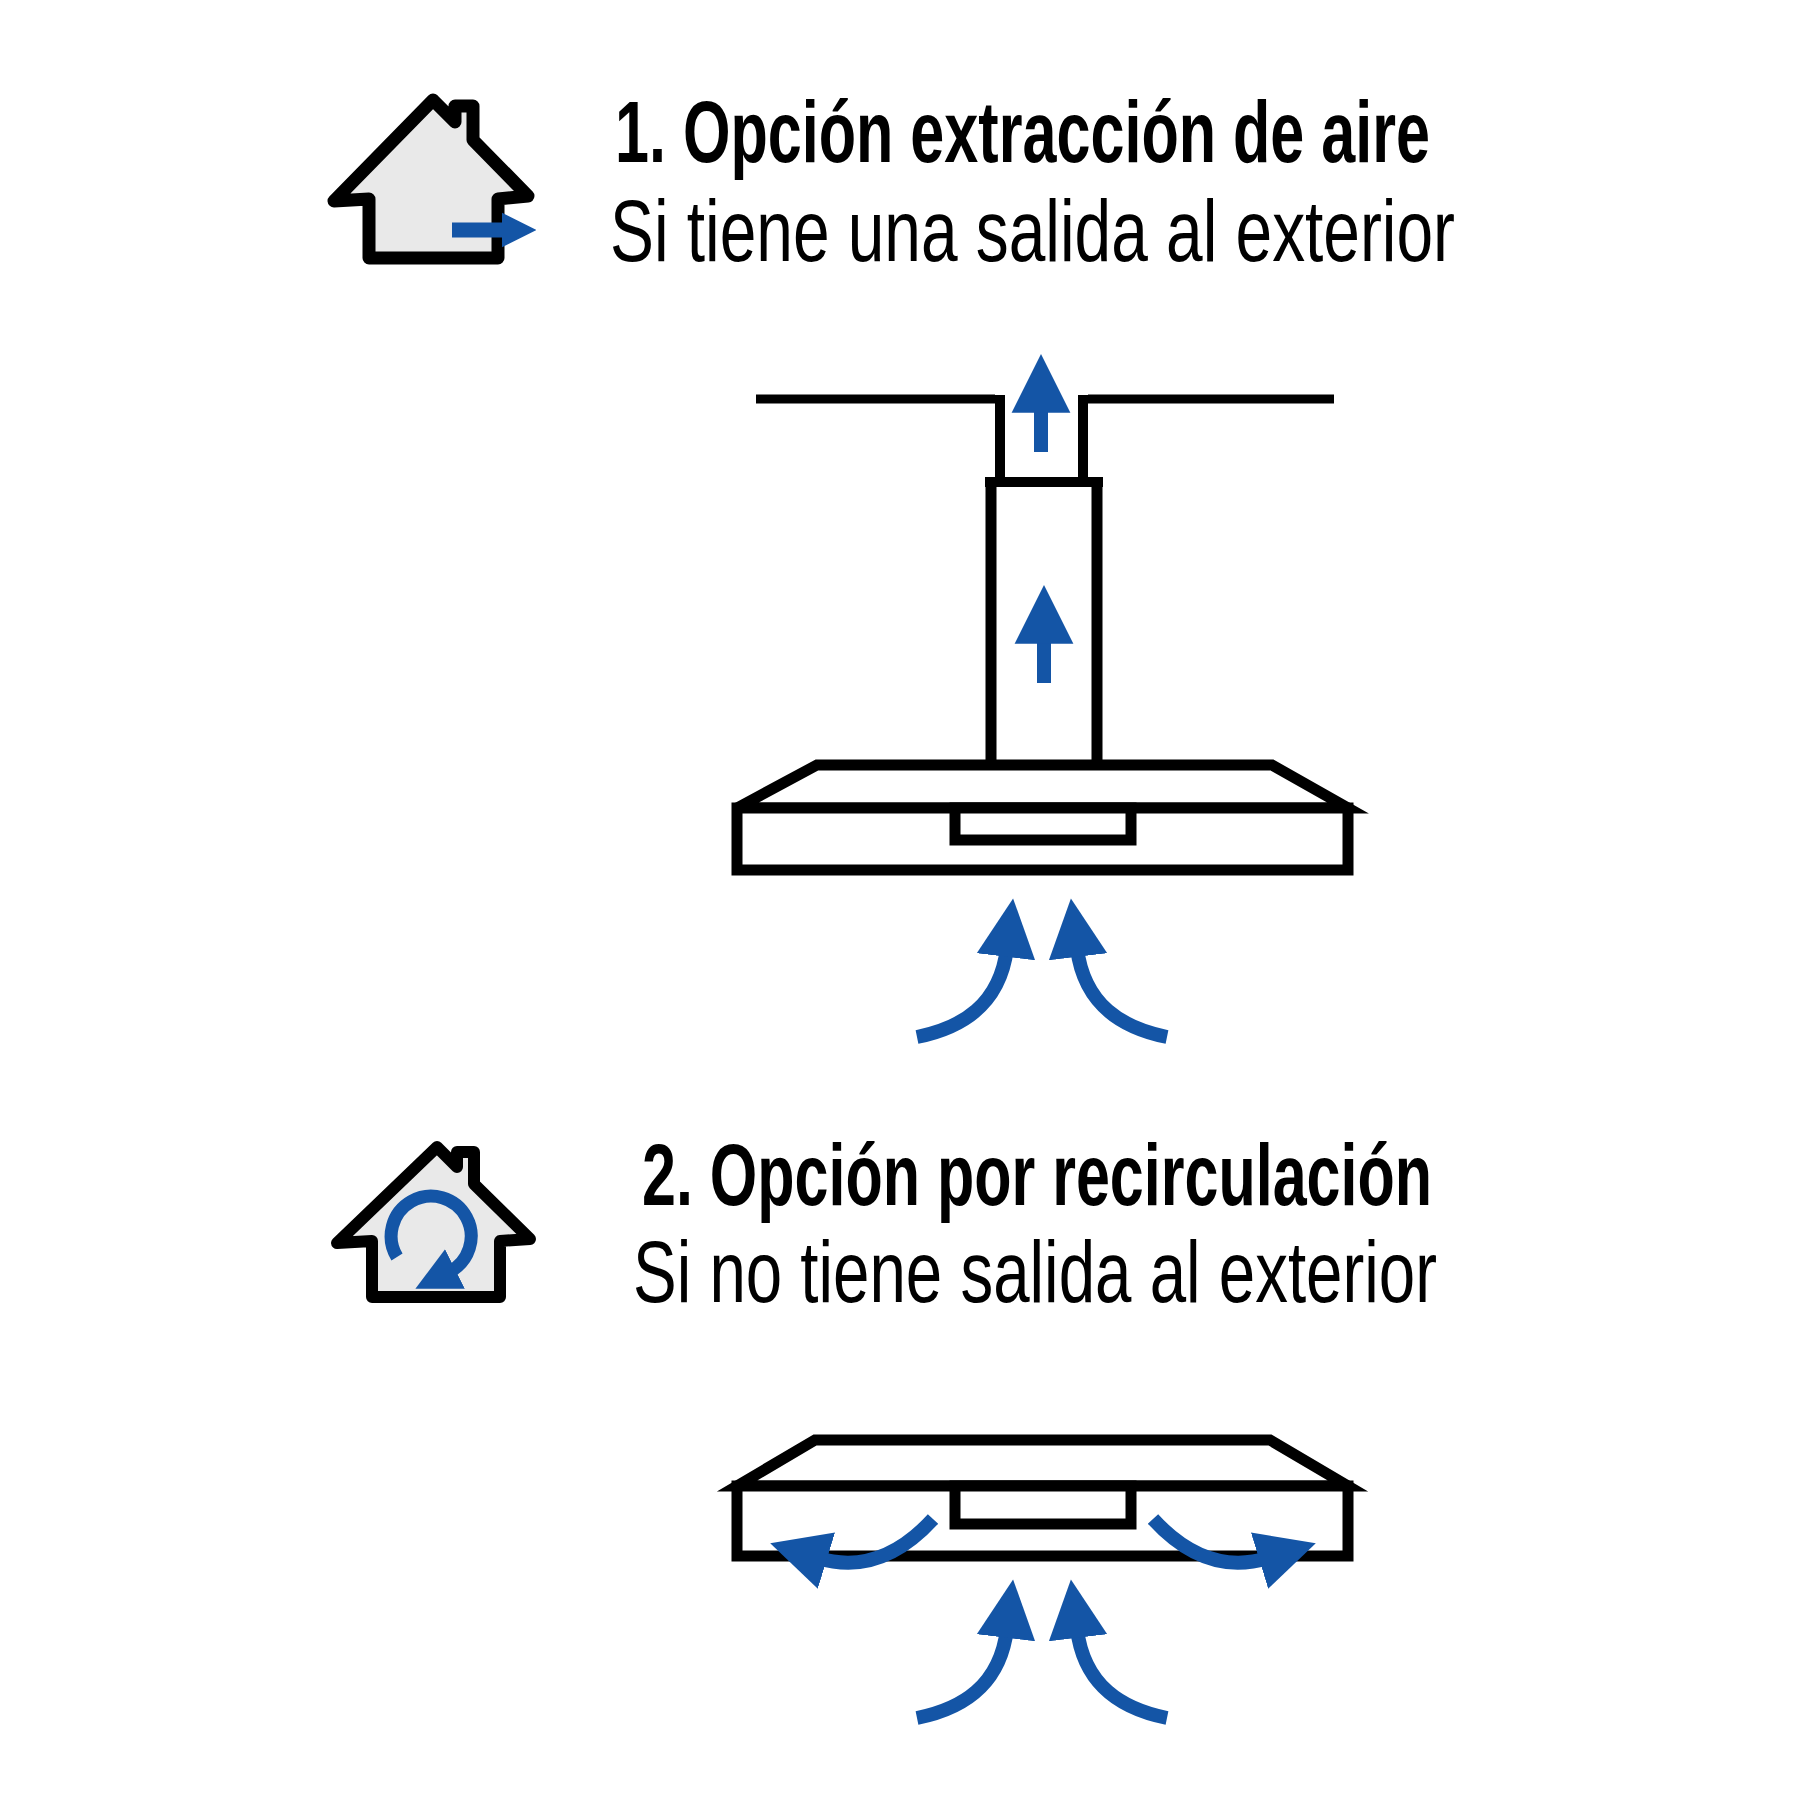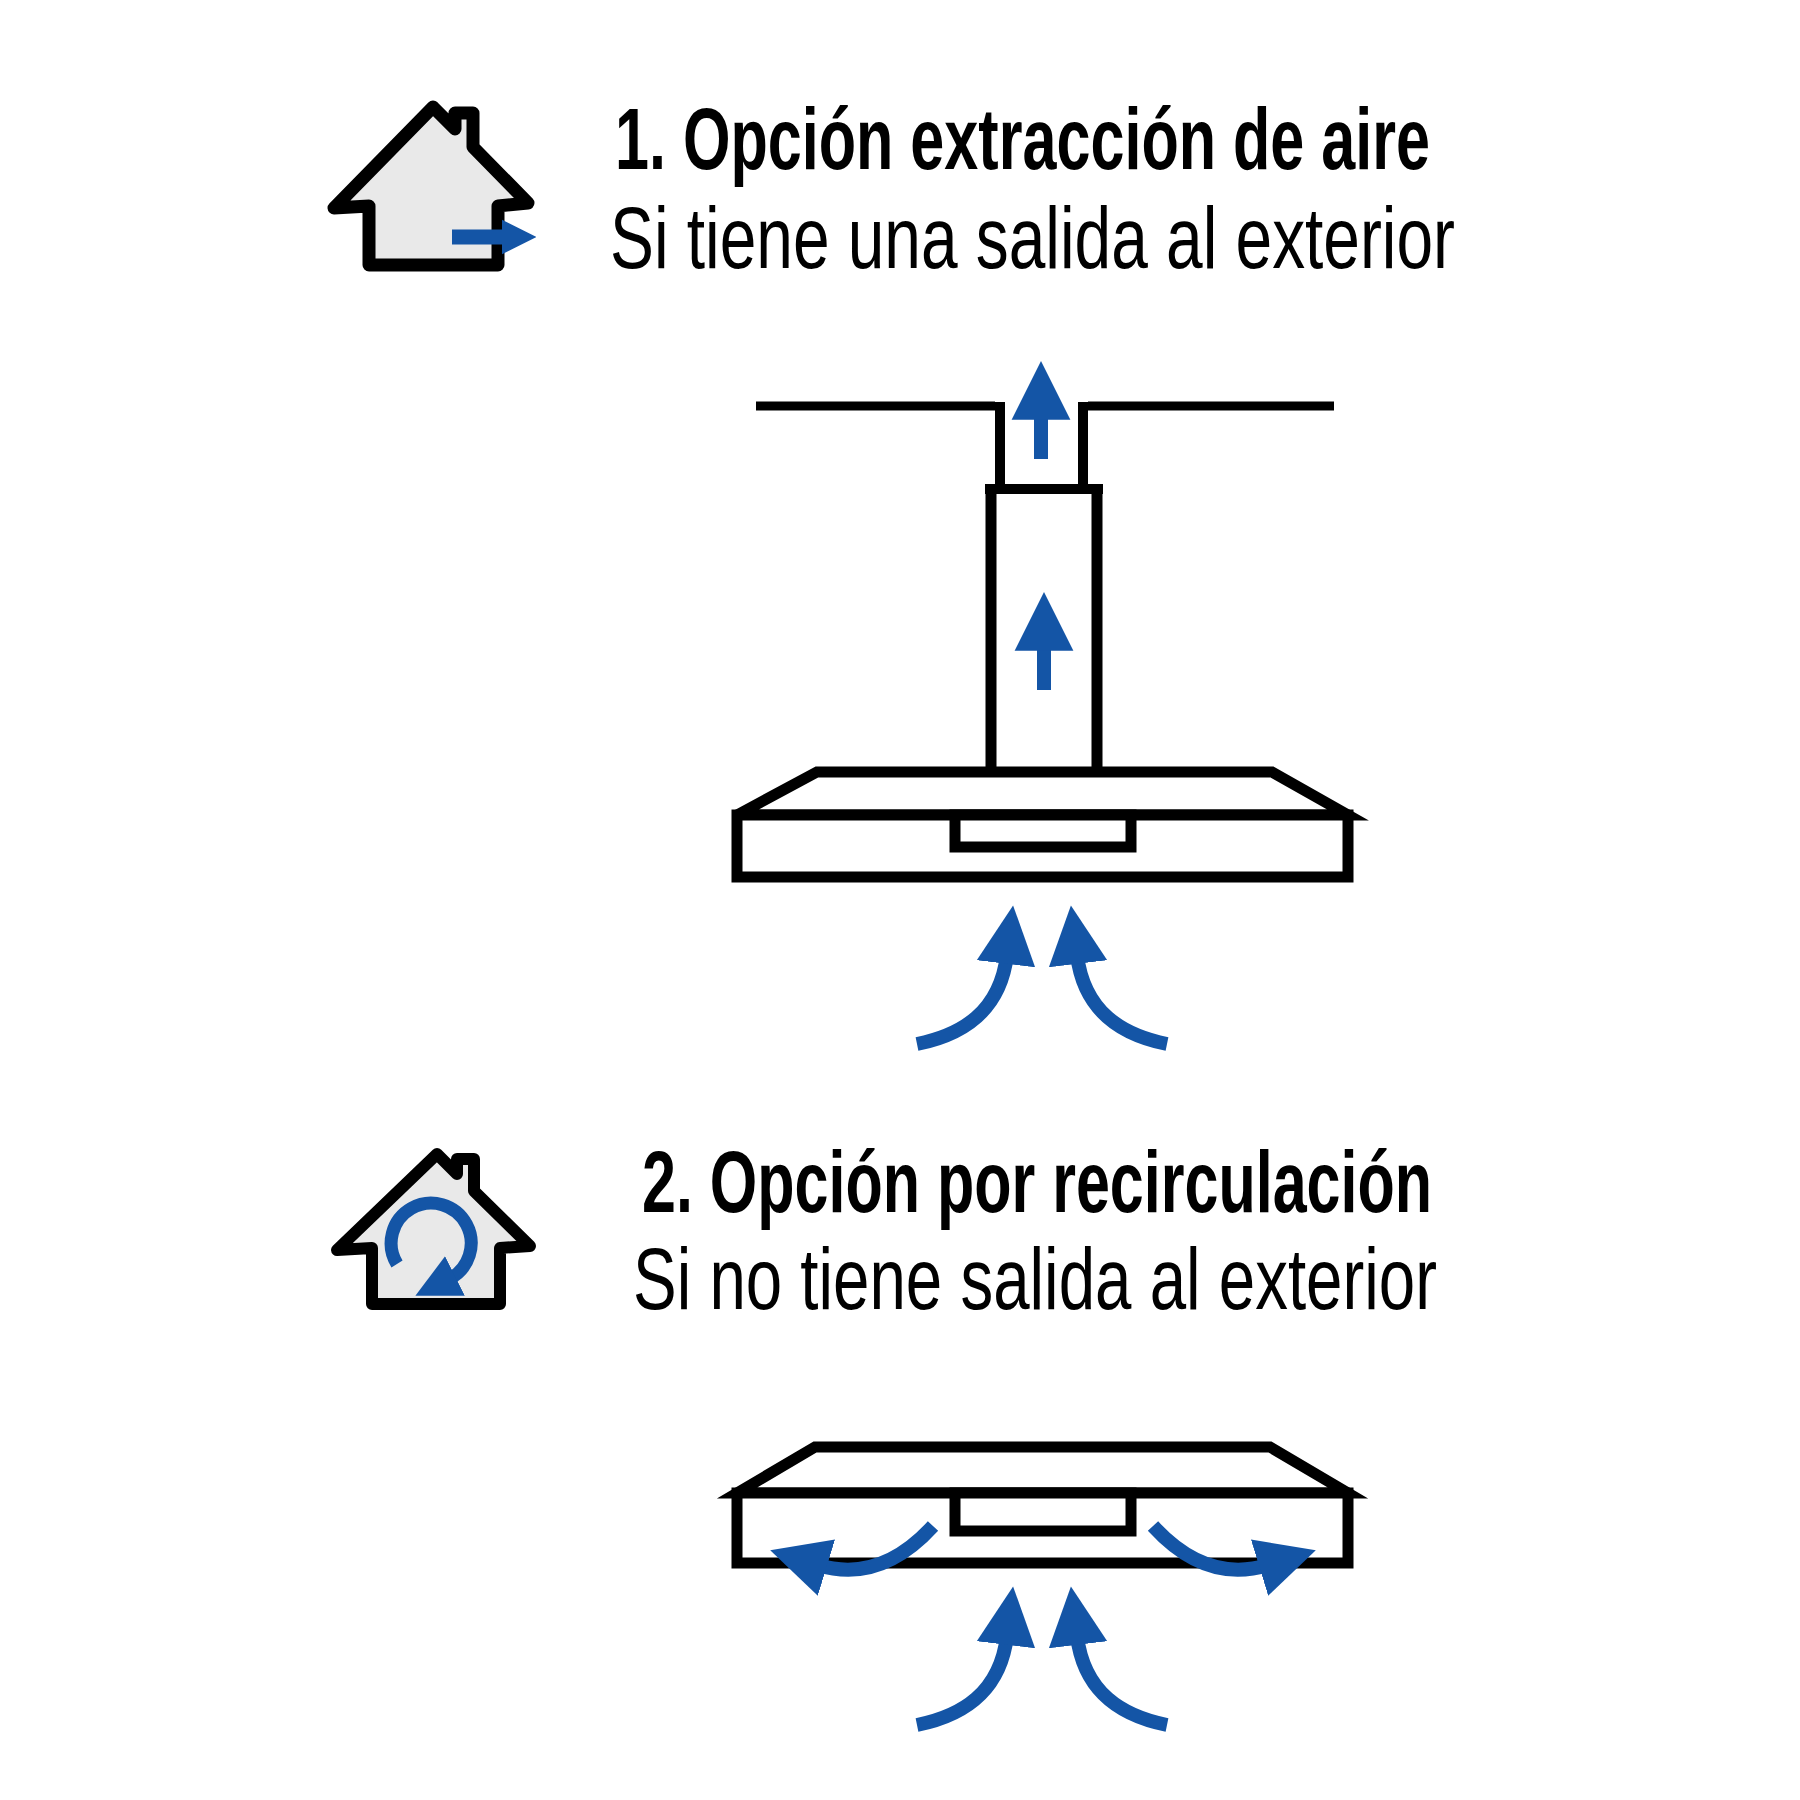--- a/index.html
+++ b/index.html
@@ -2,21 +2,21 @@
 <html style="--accent-blue: #1455a6; --outline-black: #000000; --house-fill: #e9e9e9; --bg: #ffffff;"><head>
 <meta charset="utf-8">
 <style>
   :root{
     --accent-blue:#1455a6;
     --outline-black:#000000;
     --house-fill:#e9e9e9;
     --bg:#ffffff;
   }
   html,body{margin:0;padding:0;background:var(--bg);}
-  .canvas{position:relative;width:1800px;height:1792px;background:var(--bg);overflow:hidden;margin-top:7px;}
+  .canvas{position:relative;width:1800px;height:1792px;background:var(--bg);overflow:hidden;}
   svg{display:block;}
   .blk{stroke:var(--outline-black);fill:none;}
   .blk-fill{stroke:var(--outline-black);fill:#ffffff;}
   .house{stroke:var(--outline-black);fill:var(--house-fill);}
   .blu{stroke:var(--accent-blue);fill:none;}
   .ah-fill{fill:var(--accent-blue);stroke:none;}
   .h-title{font-family:"Liberation Sans",sans-serif;font-weight:700;font-size:88px;fill:#000;}
   .h-sub{font-family:"Liberation Sans",sans-serif;font-weight:400;font-size:87px;fill:#000;}
 </style>
 </head>

